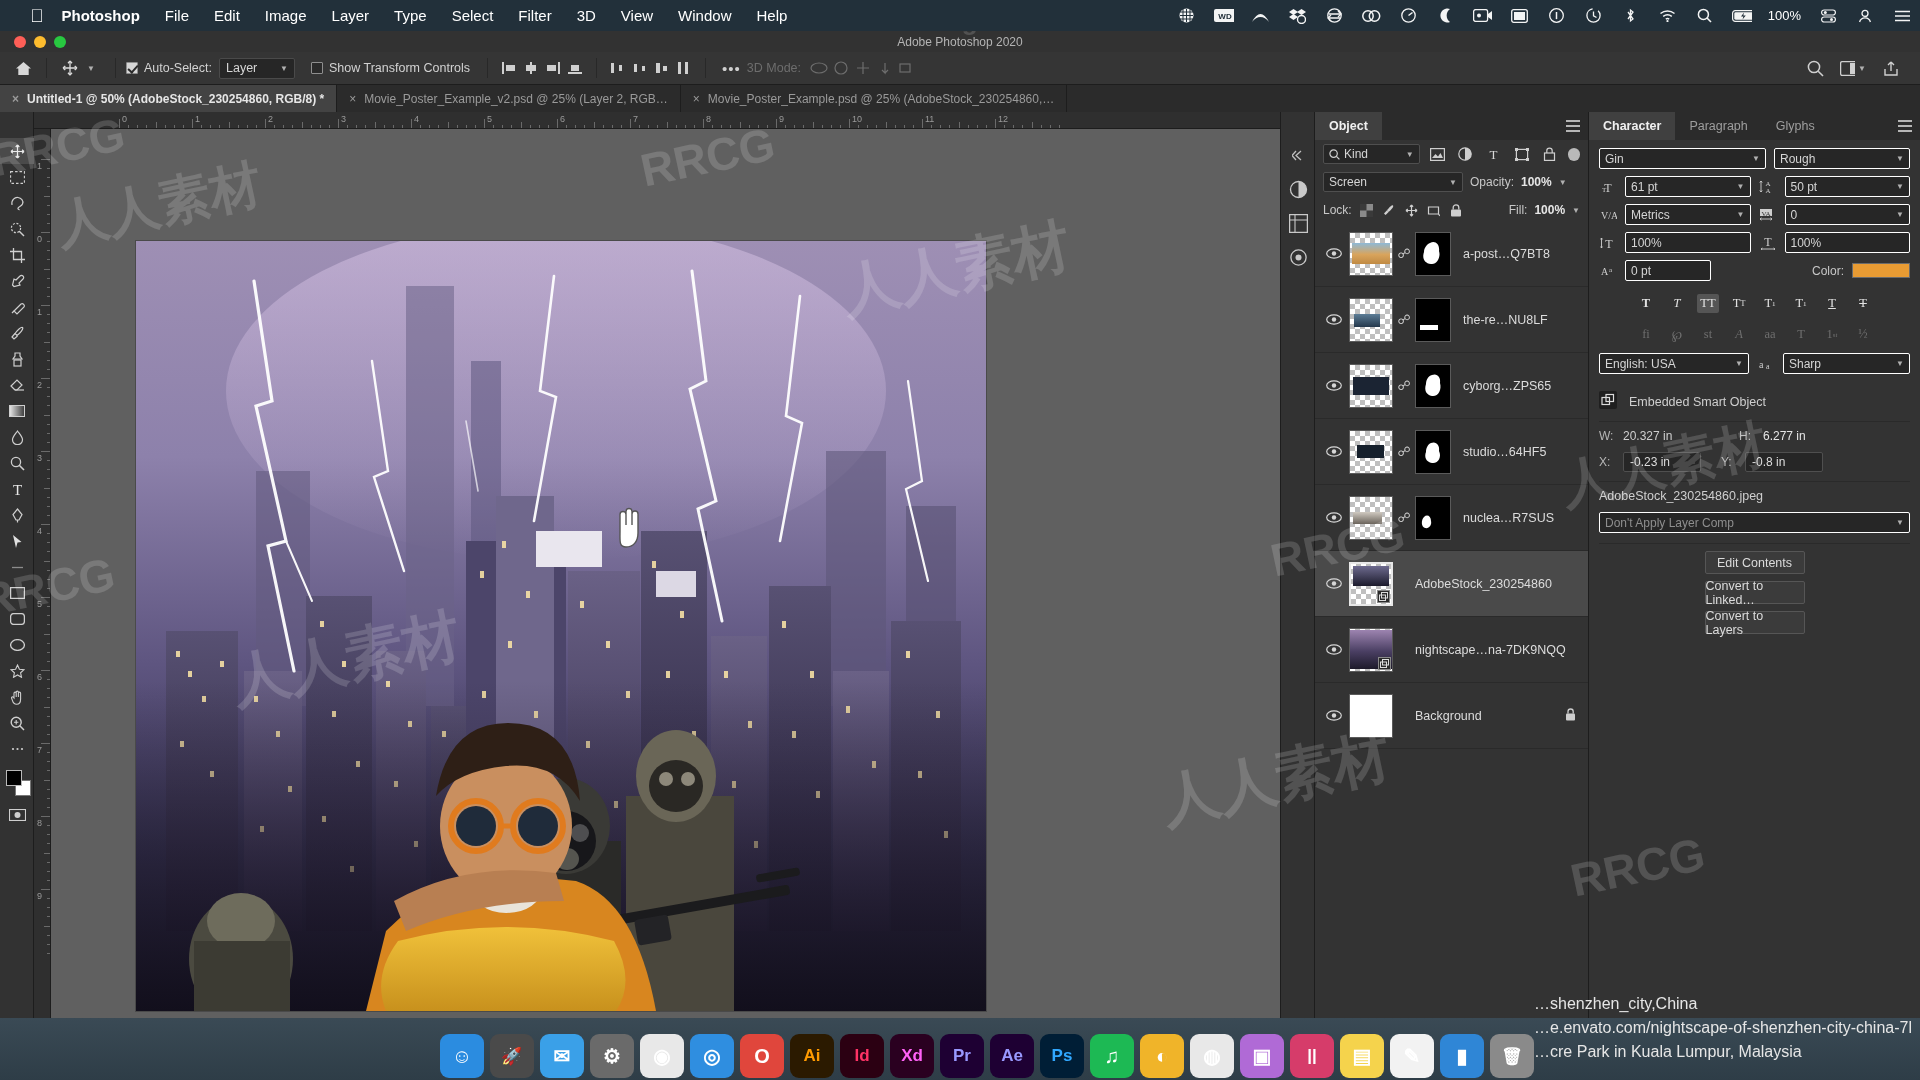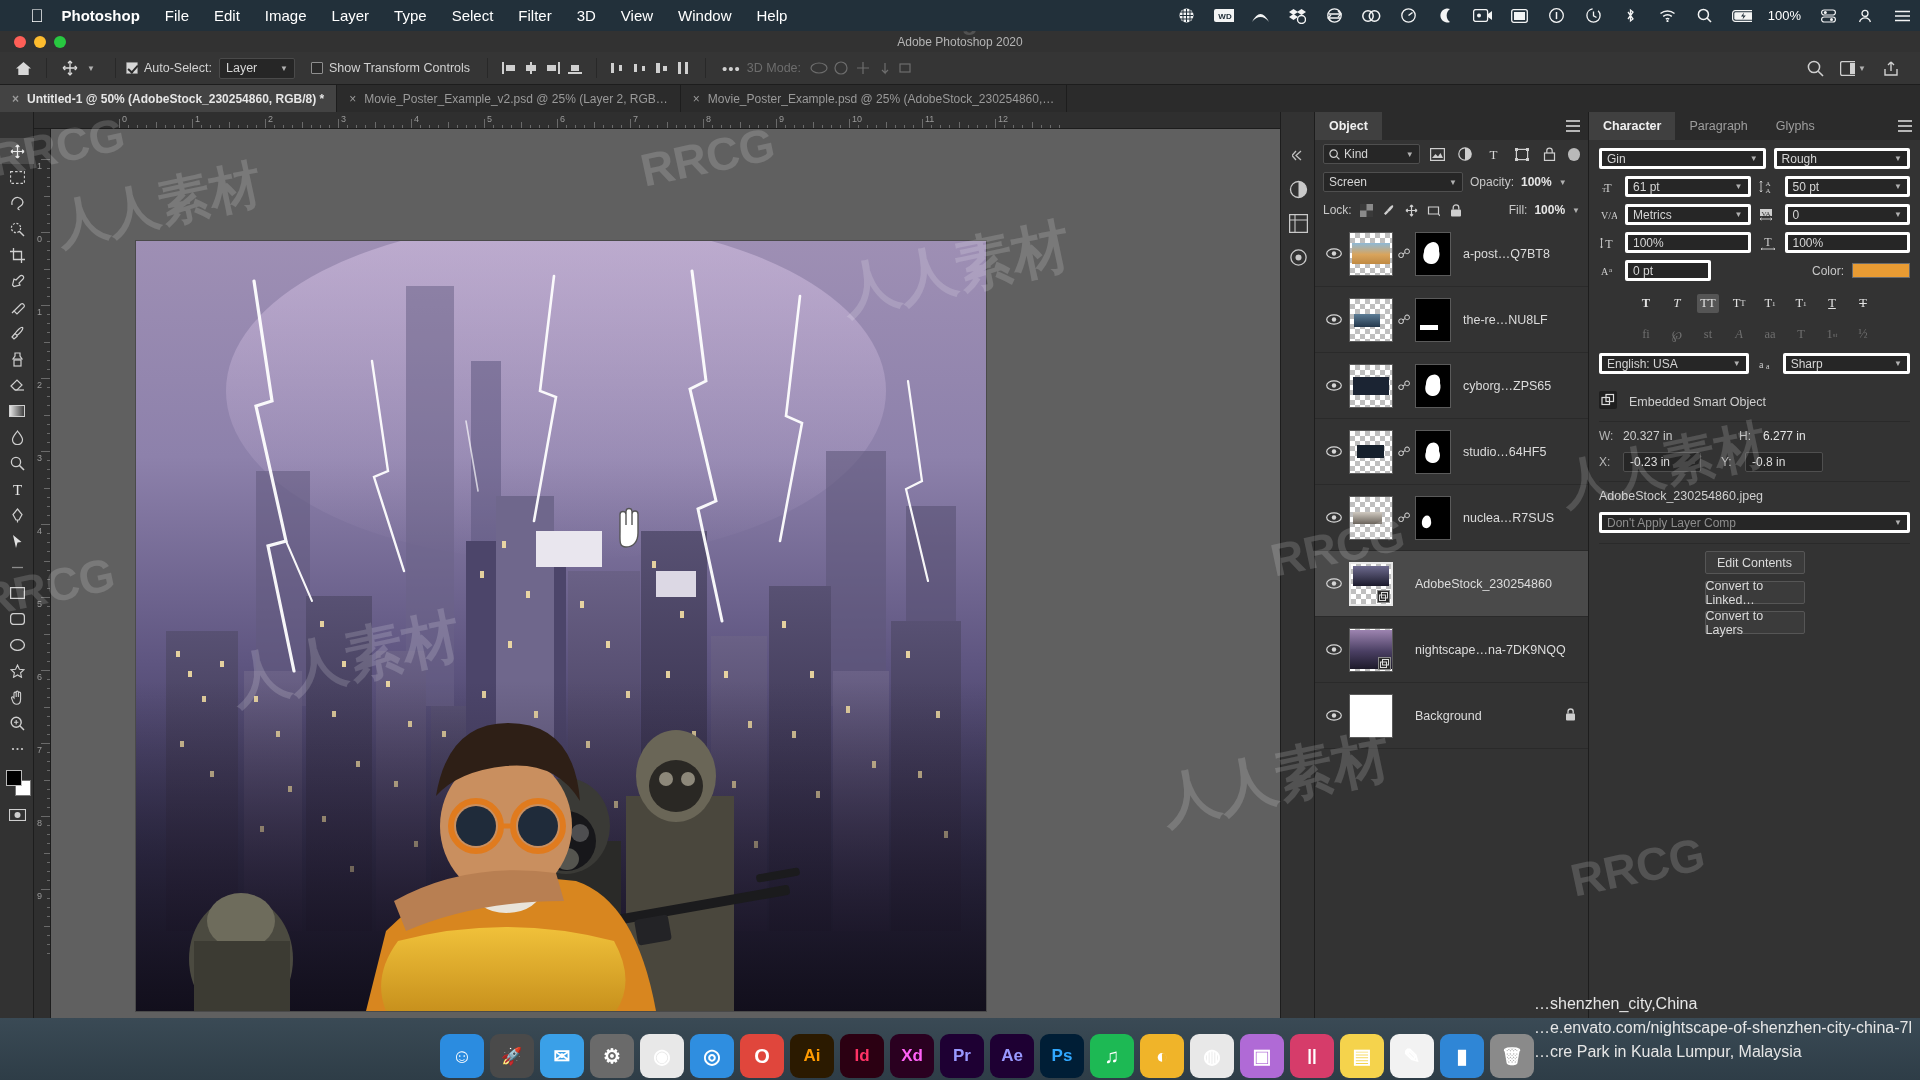--- a/index.html
+++ b/index.html
@@ -153,21 +153,21 @@
      border:1px solid #8a8a8a; display:flex;align-items:center;justify-content:center;}
   .lockico{ margin-left:auto; margin-right:12px; }
 
   #layerFooter{ position:absolute; left:0; right:0; bottom:0; height:31px; background:#333;
      border-top:1px solid #262626; display:flex; align-items:center; justify-content:flex-end;
      gap:16px; padding-right:14px;}
 
   
   .cp{ padding:8px 10px 0 10px; }
   .cprow{ display:flex; align-items:center; gap:8px; margin-bottom:7px;}
-  .cfield{ background:#262626; border:3px solid #ffffff; height:21px; border-radius:2px;
+  .cfield{ background:#262626; border:1px solid #ffffff; height:21px; border-radius:2px;
      display:flex; align-items:center; padding:0 5px; color:#d5d5d5; font-size:12px; }
   .cfield .car{ margin-left:auto; font-size:8px; color:#b0b0b0; padding-left:6px;}
   .cpico{ width:18px; height:18px; display:flex; align-items:center; justify-content:center;
      color:#cfcfcf; font-size:12px;}
   .styrow{ display:flex; align-items:center; justify-content:center; gap:9px; padding:6px 0;}
   .sty{ width:22px;height:19px; display:flex;align-items:center;justify-content:center;
      color:#e2e2e2; font-size:12.5px; font-family:"Liberation Serif", serif;}
   .sty.on{ background:#555; border-radius:2px;}
   .sty.dim{ color:#6f6f6f; }
   .swatch{ width:58px;height:15px; border:1px solid #6b6b6b;}

